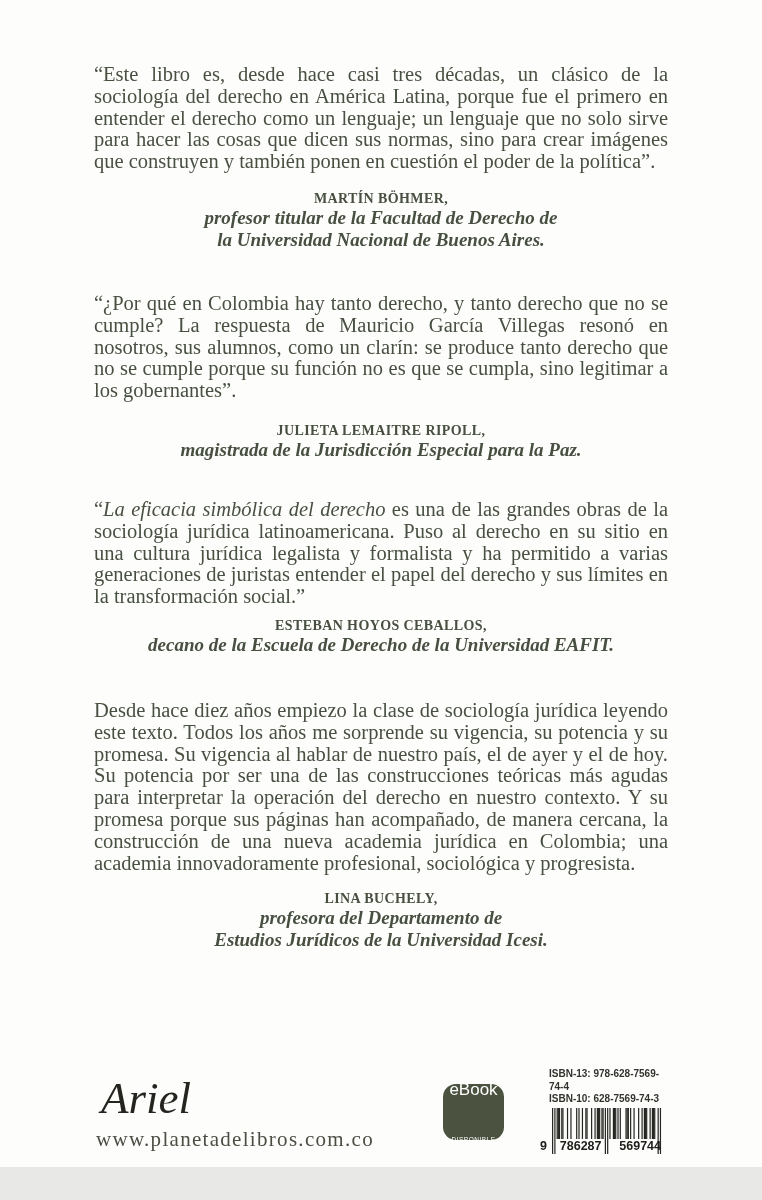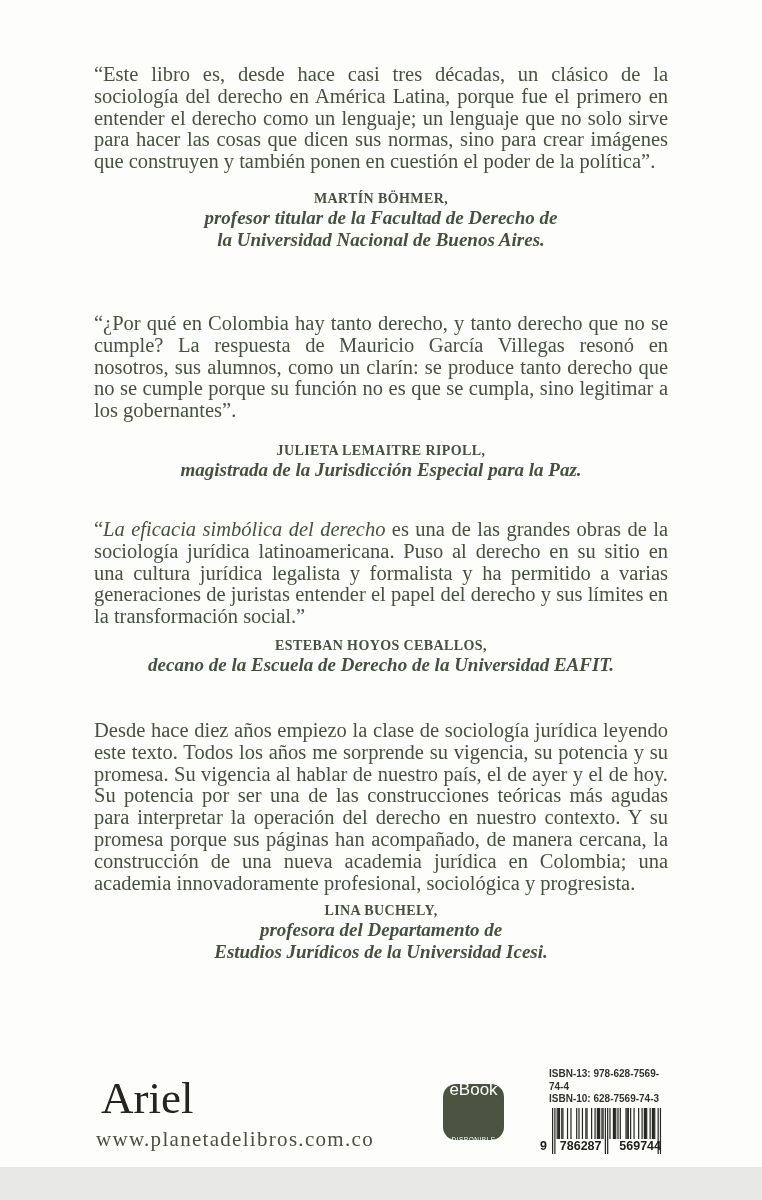--- a/index.html
+++ b/index.html
@@ -6,36 +6,36 @@
   .page{
     position:relative;width:762px;height:1167px;margin:0 auto;
     background:#fdfdfb;overflow:hidden;
     font-family:"Liberation Serif", serif;color:#485042;
   }
   .content{position:absolute;left:94px;top:0;width:574px;}
   .quote{
     font-size:20.5px;line-height:21.8px;text-align:justify;
     margin:0;
   }
-  .q0{margin-top:64px}.q1{margin-top:62px}.q2{margin-top:38px}.q3{margin-top:44px}
+  .q0{margin-top:64px}.q1{margin-top:42px}.q2{margin-top:38px}.q3{margin-top:44px}
   .attr{text-align:center;margin:0;}
-  .a0{margin-top:17px}.a1{margin-top:20px}.a2{margin-top:9px}.a3{margin-top:8px}
+  .a0{margin-top:17px}.a1{margin-top:20px}.a2{margin-top:9px}.a3{margin-top:16px}
   .attr-name{
     font-size:14px;font-weight:bold;letter-spacing:0.4px;line-height:17px;
     color:#474f41;
   }
   .attr-role{
     font-size:19px;font-weight:bold;font-style:italic;line-height:22px;
     white-space:pre-line;color:#474f41;
   }
   .it{font-style:italic}
   
   .logo{
     position:absolute;left:101px;top:1074px;
-    font-size:45px;color:#26241f;line-height:48px;
+    font-size:45px;font-style:italic;color:#26241f;line-height:48px;
   }
   .website{
     position:absolute;left:96px;top:1127px;
     font-size:21px;letter-spacing:1.3px;color:#4a4e43;line-height:24px;
   }
   .ebook-badge{
     position:absolute;left:443px;top:1084px;width:61px;height:56px;
     border-radius:13px;background:#4b5340;color:#ffffff;
     font-family:"Liberation Sans", sans-serif;
     display:flex;flex-direction:column;align-items:center;justify-content:center;gap:36px;

